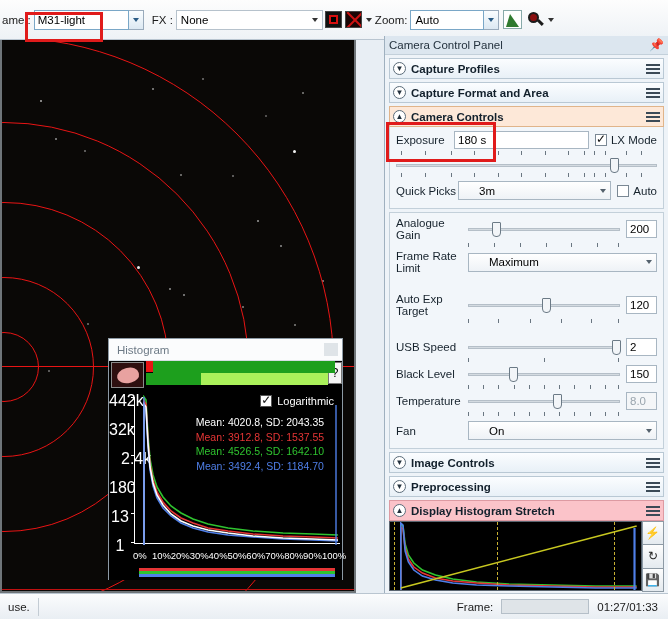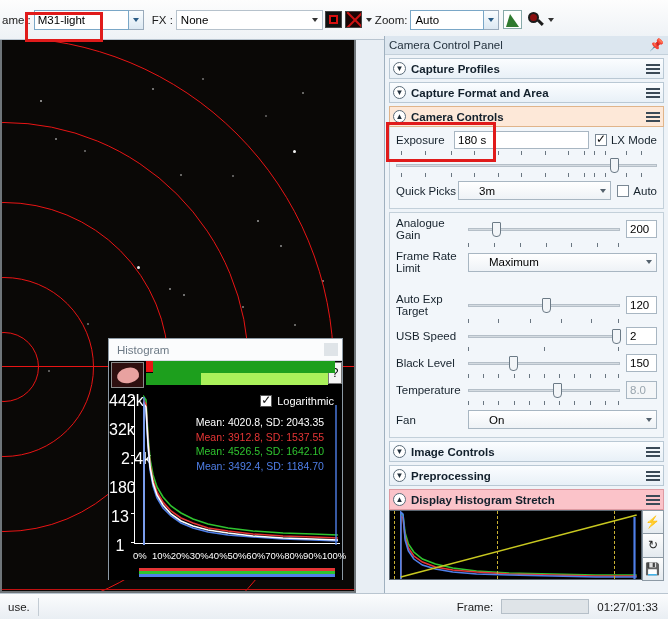--- a/index.html
+++ b/index.html
@@ -474,21 +474,21 @@
       </div>
       <div class="ticks" style="margin-left:72px;margin-right:37px">
         <i style="left:0%"></i>
           <i style="left:20%"></i>
           <i style="left:41%"></i>
           <i style="left:61%"></i>
           <i style="left:81%"></i>
           <i style="left:99%"></i>
       </div>
 
-      <div class="row" style="margin-top:2px">
+      <div class="row" style="margin-top:13px">
         <span class="lbl" style="width:72px">USB Speed</span>
         <div class="track">
           <div class="rail"></div>
             <div class="thumb-s" style="left:95%"></div>
         </div>
         <div class="numfield" style="margin-left:6px">2</div>
       </div>
       <div class="ticks" style="margin-left:72px;margin-right:37px">
         <i style="left:0%"></i>
           <i style="left:50%"></i>

